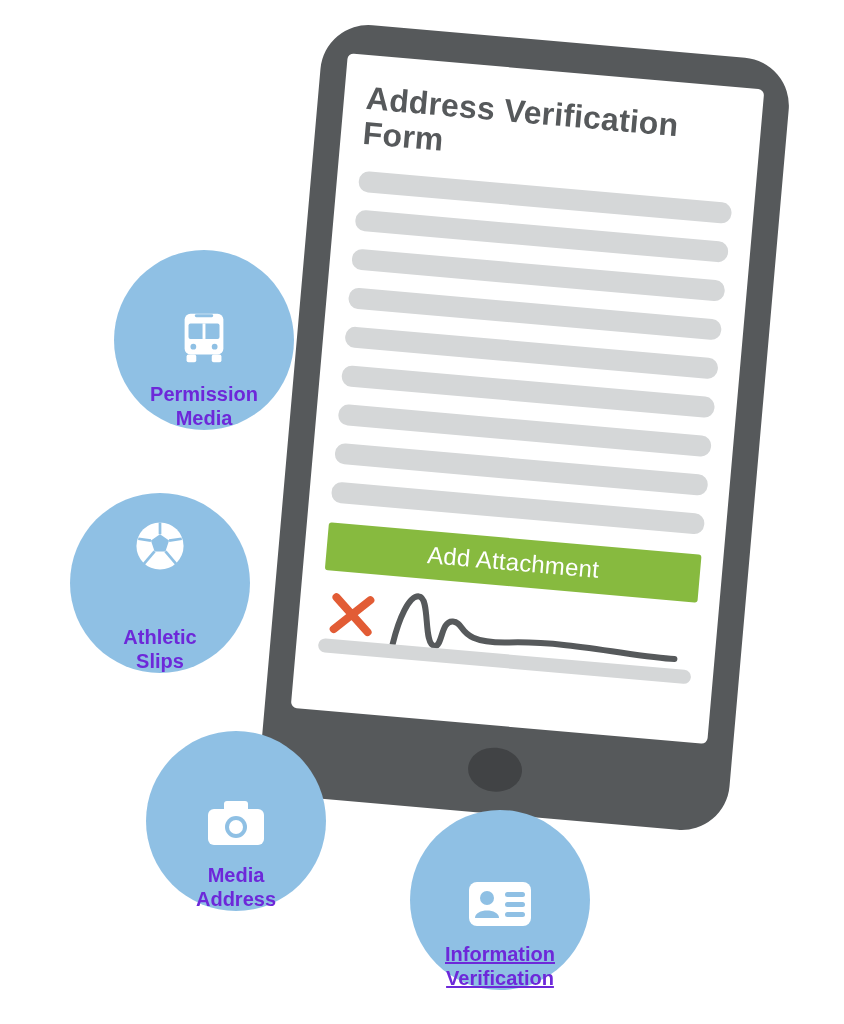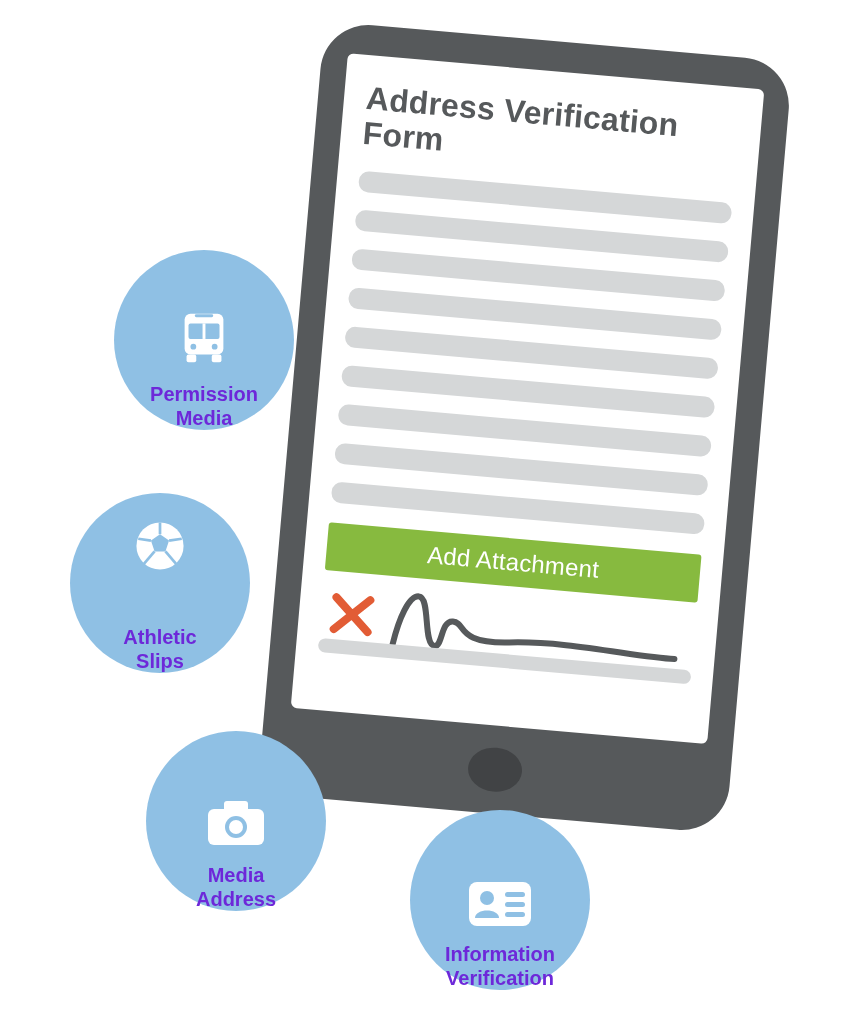--- a/index.html
+++ b/index.html
@@ -141,21 +141,21 @@
   .category .label {
     font-size: 20px;
     font-weight: 600;
     line-height: 1.2;
     width: 140px;
   }
 
   .cat-permission { left: 114px; top: 250px; }
   .cat-athletic   { left:  70px; top: 493px; gap: 36px; }
   .cat-media      { left: 146px; top: 731px; }
-  .cat-info       { left: 410px; top: 810px; }
+  .cat-info       { left: 410px; top: 810px; text-decoration: underline; }
 
 </style>
 </head>
 <body>
 
 <div class="stage">
 
   <div class="phone-wrap">
     <div class="phone-body">
       <div class="phone-screen">

